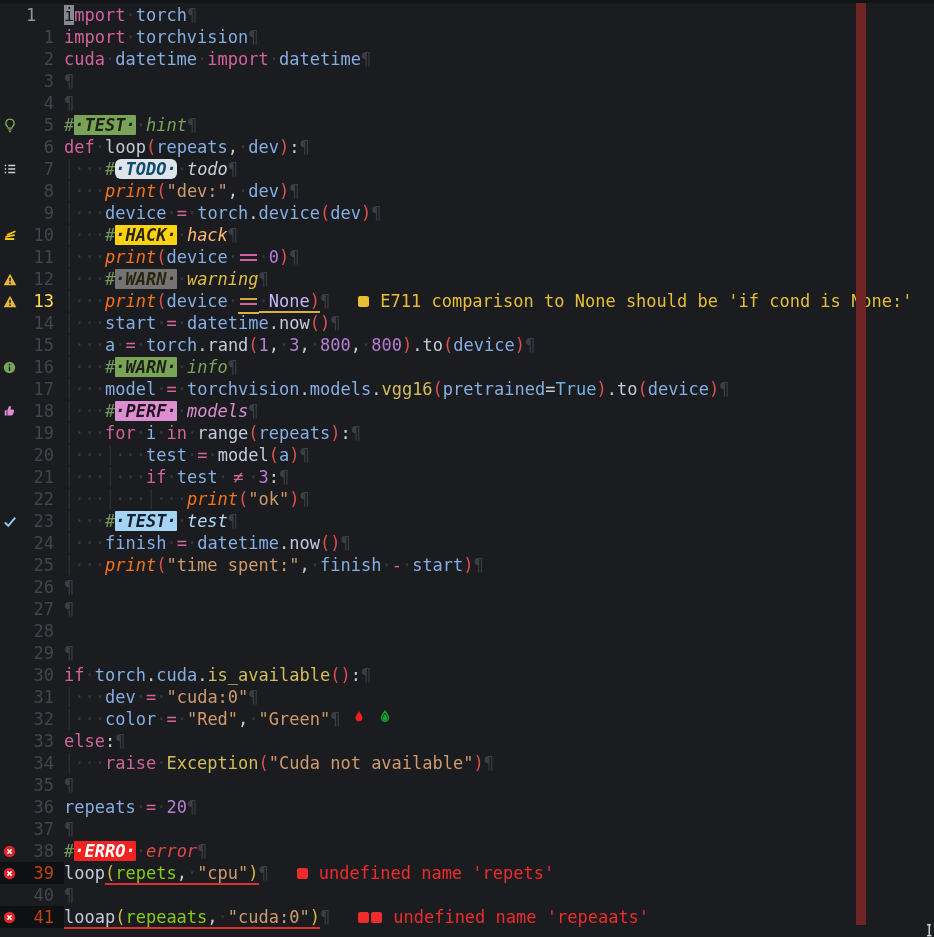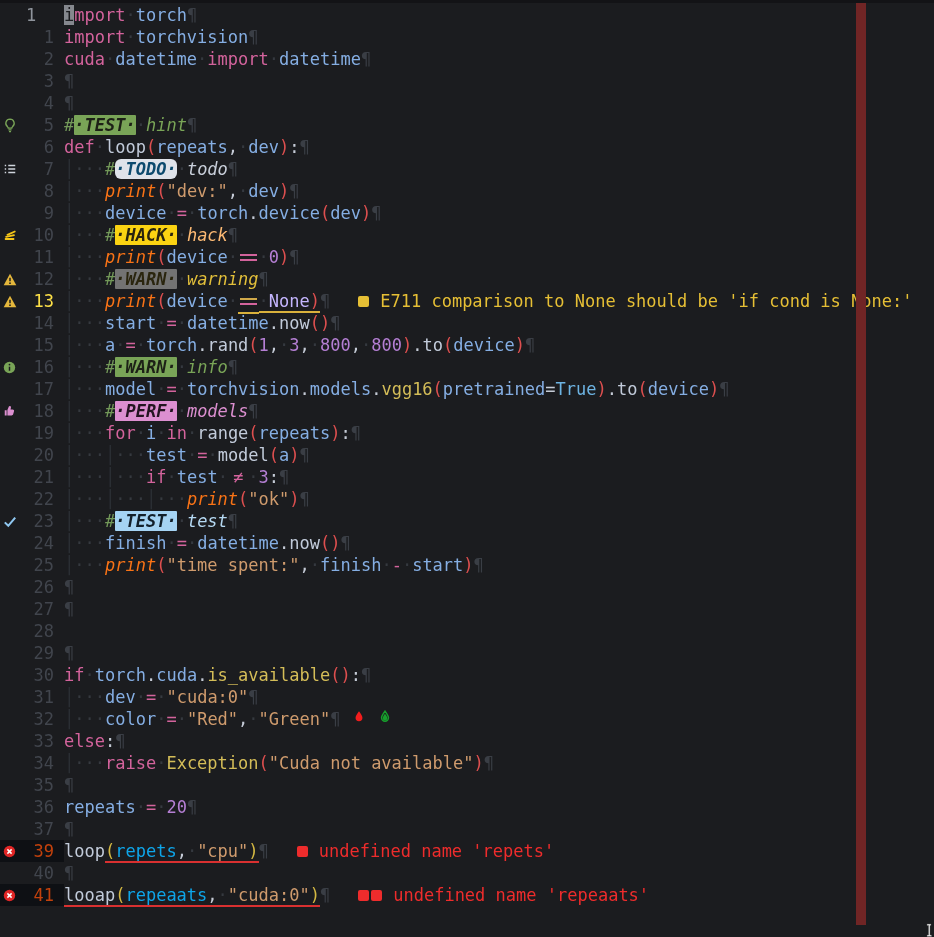--- a/index.html
+++ b/index.html
@@ -23,21 +23,21 @@
   .f{color:#c2cbda;}            
   .y{color:#d4bd58;}            
   .b{color:#f97316;font-style:italic;}            
   .s{color:#cf9b6d;}            
   .n{color:#b57fd4;}            
   .t{color:#6db3e2;}            
   .p{color:#dd4f4f;}            
   .pY{color:#d4b842;}           
   .o{color:#c5cbd6;}            
   .c{color:#739959;font-style:italic;} 
-  .g{color:#0ea5e9;}            
+  .g{color:#84cc16;}            
   .w{color:#35393f;}            
   .q{color:#3a3e45;}            
   .gd{color:#2c3036;}           
   .nn{color:#c4b5fd;}           
   
   .keq{position:relative;color:transparent;display:inline-block;width:2ch;height:22px;vertical-align:top;}
   .keq::before,.keq::after{content:"";position:absolute;left:2px;right:2px;height:2px;background:#d3639c;}
   .keq::before{top:8px;}.keq::after{top:13px;}
   .kne{display:inline-block;width:2ch;text-align:center;color:#d3639c;}
   
@@ -148,20 +148,24 @@
             <path d="M8 1.5C10.8 5.4 12.6 8 12.6 10.4a4.6 4.6 0 0 1-9.2 0C3.4 8 5.2 5.4 8 1.5z" fill="#f21d1d"></path>
           </svg></span><span><svg width="12" height="15" viewBox="0 0 16 20">
             <path d="M8 1.5C10.8 5.4 12.6 8 12.6 10.4a4.6 4.6 0 0 1-9.2 0C3.4 8 5.2 5.4 8 1.5z" fill="none" stroke="#17a02c" stroke-width="2"></path>
             <path d="M8 5C9.8 7.6 11 9.4 11 10.9a3 3 0 0 1-6 0C5 9.4 6.2 7.6 8 5z" fill="#17a02c"></path>
           </svg></span></span></div>
     <div class="row"><span class="sign"></span><span class="num">33</span><span class="gap"></span><span class="code"><span class="k">else</span><span class="o">:</span><span class="q">¶</span></span></div>
     <div class="row"><span class="sign"></span><span class="num">34</span><span class="gap"></span><span class="code"><span class="gd">│</span><span class="w">···</span><span class="k">raise</span><span class="w">·</span><span class="y">Exception</span><span class="p">(</span><span class="s">"Cuda not available"</span><span class="p">)</span><span class="q">¶</span></span></div>
     <div class="row"><span class="sign"></span><span class="num">35</span><span class="gap"></span><span class="code"><span class="q">¶</span></span></div>
     <div class="row"><span class="sign"></span><span class="num">36</span><span class="gap"></span><span class="code"><span class="v">repeats</span><span class="w">·</span><span class="k">=</span><span class="w">·</span><span class="n">20</span><span class="q">¶</span></span></div>
     <div class="row"><span class="sign"></span><span class="num">37</span><span class="gap"></span><span class="code"><span class="q">¶</span></span></div>
+    <div class="row"><span class="sign"><svg width="13" height="13" viewBox="0 0 16 16">
+          <circle cx="8" cy="8" r="7" fill="#e02626"></circle>
+          <path d="M5.4 5.4l5.2 5.2M10.6 5.4l-5.2 5.2" stroke="#ffffff" stroke-width="1.8"></path>
+        </svg></span><span class="num">38</span><span class="gap"></span><span class="code"><span class="c">#</span><span class="bdg bdg-erro">·ERRO·</span><span class="w">·</span><span class="aft aft-erro">error</span><span class="q">¶</span></span></div>
     <div class="row nbg"><span class="sign"><svg width="13" height="13" viewBox="0 0 16 16">
           <circle cx="8" cy="8" r="7" fill="#e02626"></circle>
           <path d="M5.4 5.4l5.2 5.2M10.6 5.4l-5.2 5.2" stroke="#ffffff" stroke-width="1.8"></path>
         </svg></span><span class="num errnum">39</span><span class="gap"></span><span class="code"><span class="f">loop</span><span class="pY ue">(</span><span class="g ue">repets</span><span class="o ue">,</span><span class="w ue">·</span><span class="s ue">"cpu"</span><span class="pY ue">)</span><span class="q">¶</span></span><span class="virt virt-err"><span class="sq"></span><span class="vtxt">undefined name 'repets'</span></span></div>
     <div class="row"><span class="sign"></span><span class="num">40</span><span class="gap"></span><span class="code"><span class="q">¶</span></span></div>
     <div class="row nbg"><span class="sign"><svg width="13" height="13" viewBox="0 0 16 16">
           <circle cx="8" cy="8" r="7" fill="#e02626"></circle>
           <path d="M5.4 5.4l5.2 5.2M10.6 5.4l-5.2 5.2" stroke="#ffffff" stroke-width="1.8"></path>
         </svg></span><span class="num errnum">41</span><span class="gap"></span><span class="code"><span class="f ue">looap</span><span class="pY ue">(</span><span class="g ue">repeaats</span><span class="o ue">,</span><span class="w ue">·</span><span class="s ue">"cuda:0"</span><span class="pY ue">)</span><span class="q">¶</span></span><span class="virt virt-err"><span class="sq"></span><span class="sq"></span><span class="vtxt">undefined name 'repeaats'</span></span></div>
   </div>

